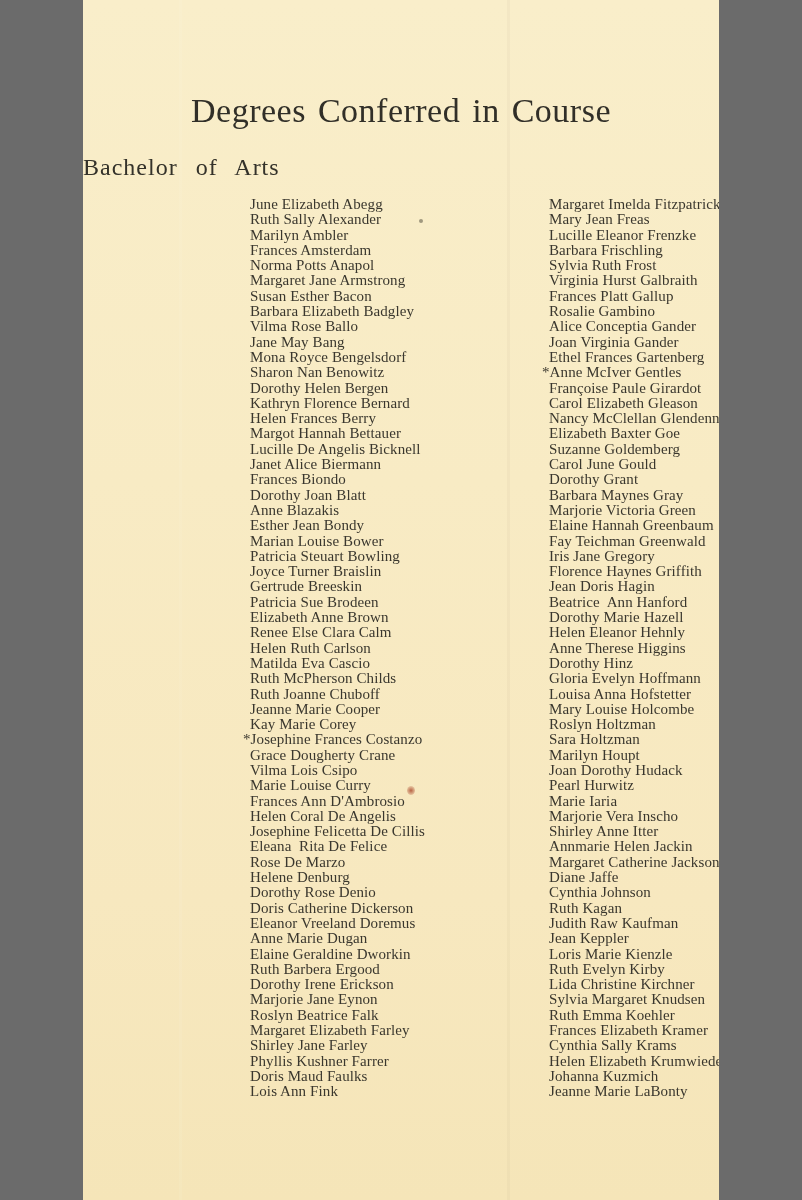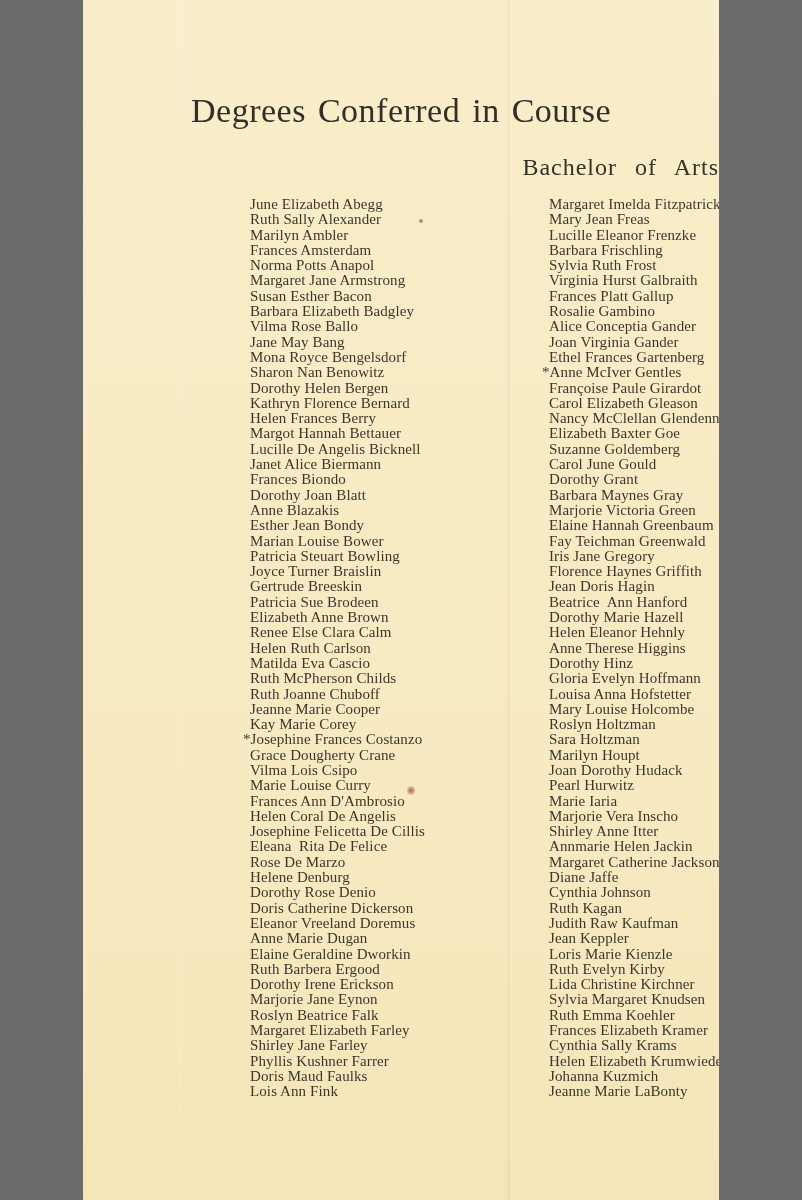--- a/index.html
+++ b/index.html
@@ -41,21 +41,21 @@
     word-spacing: 3px;
     color: #312f28;
   }
 
   .subtitle {
     position: absolute;
     left: 0;
     right: 0;
     top: 154px;
     margin: 0;
-    text-align: right;
+    text-align: left;
     font-size: 24px;
     font-weight: normal;
     letter-spacing: 1px;
     word-spacing: 11px;
     color: #34322a;
   }
 
   .col {
     position: absolute;
     top: 197px;

